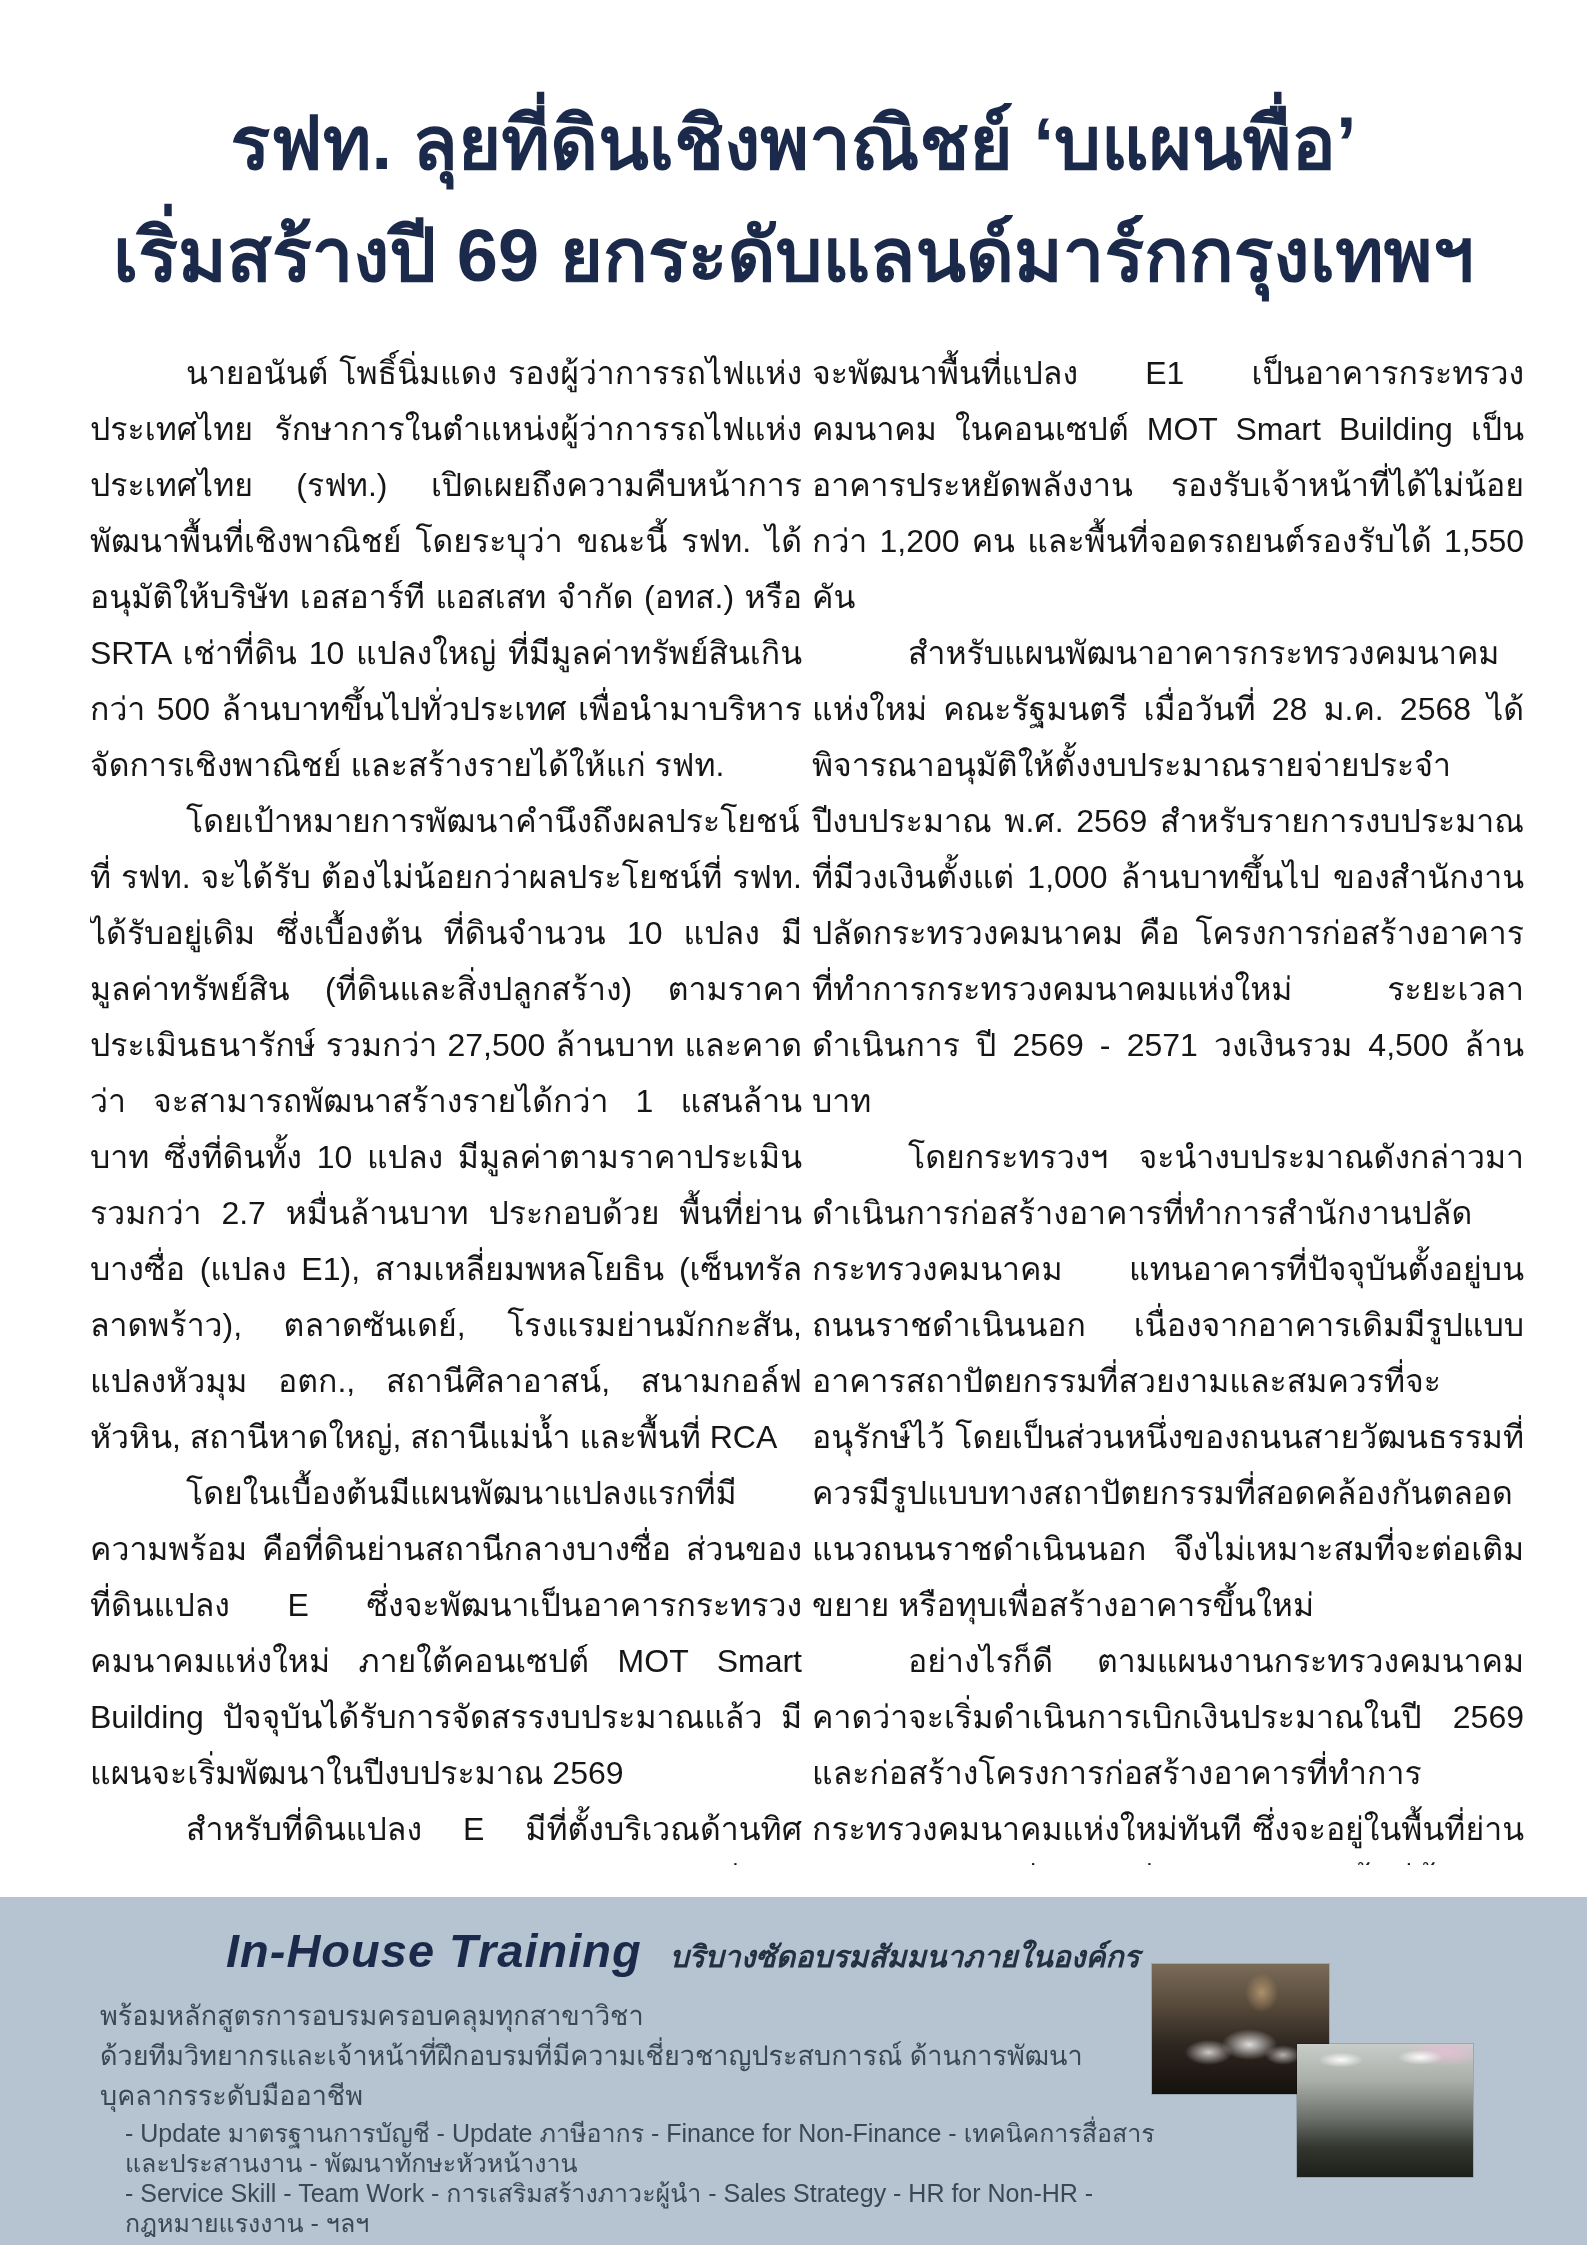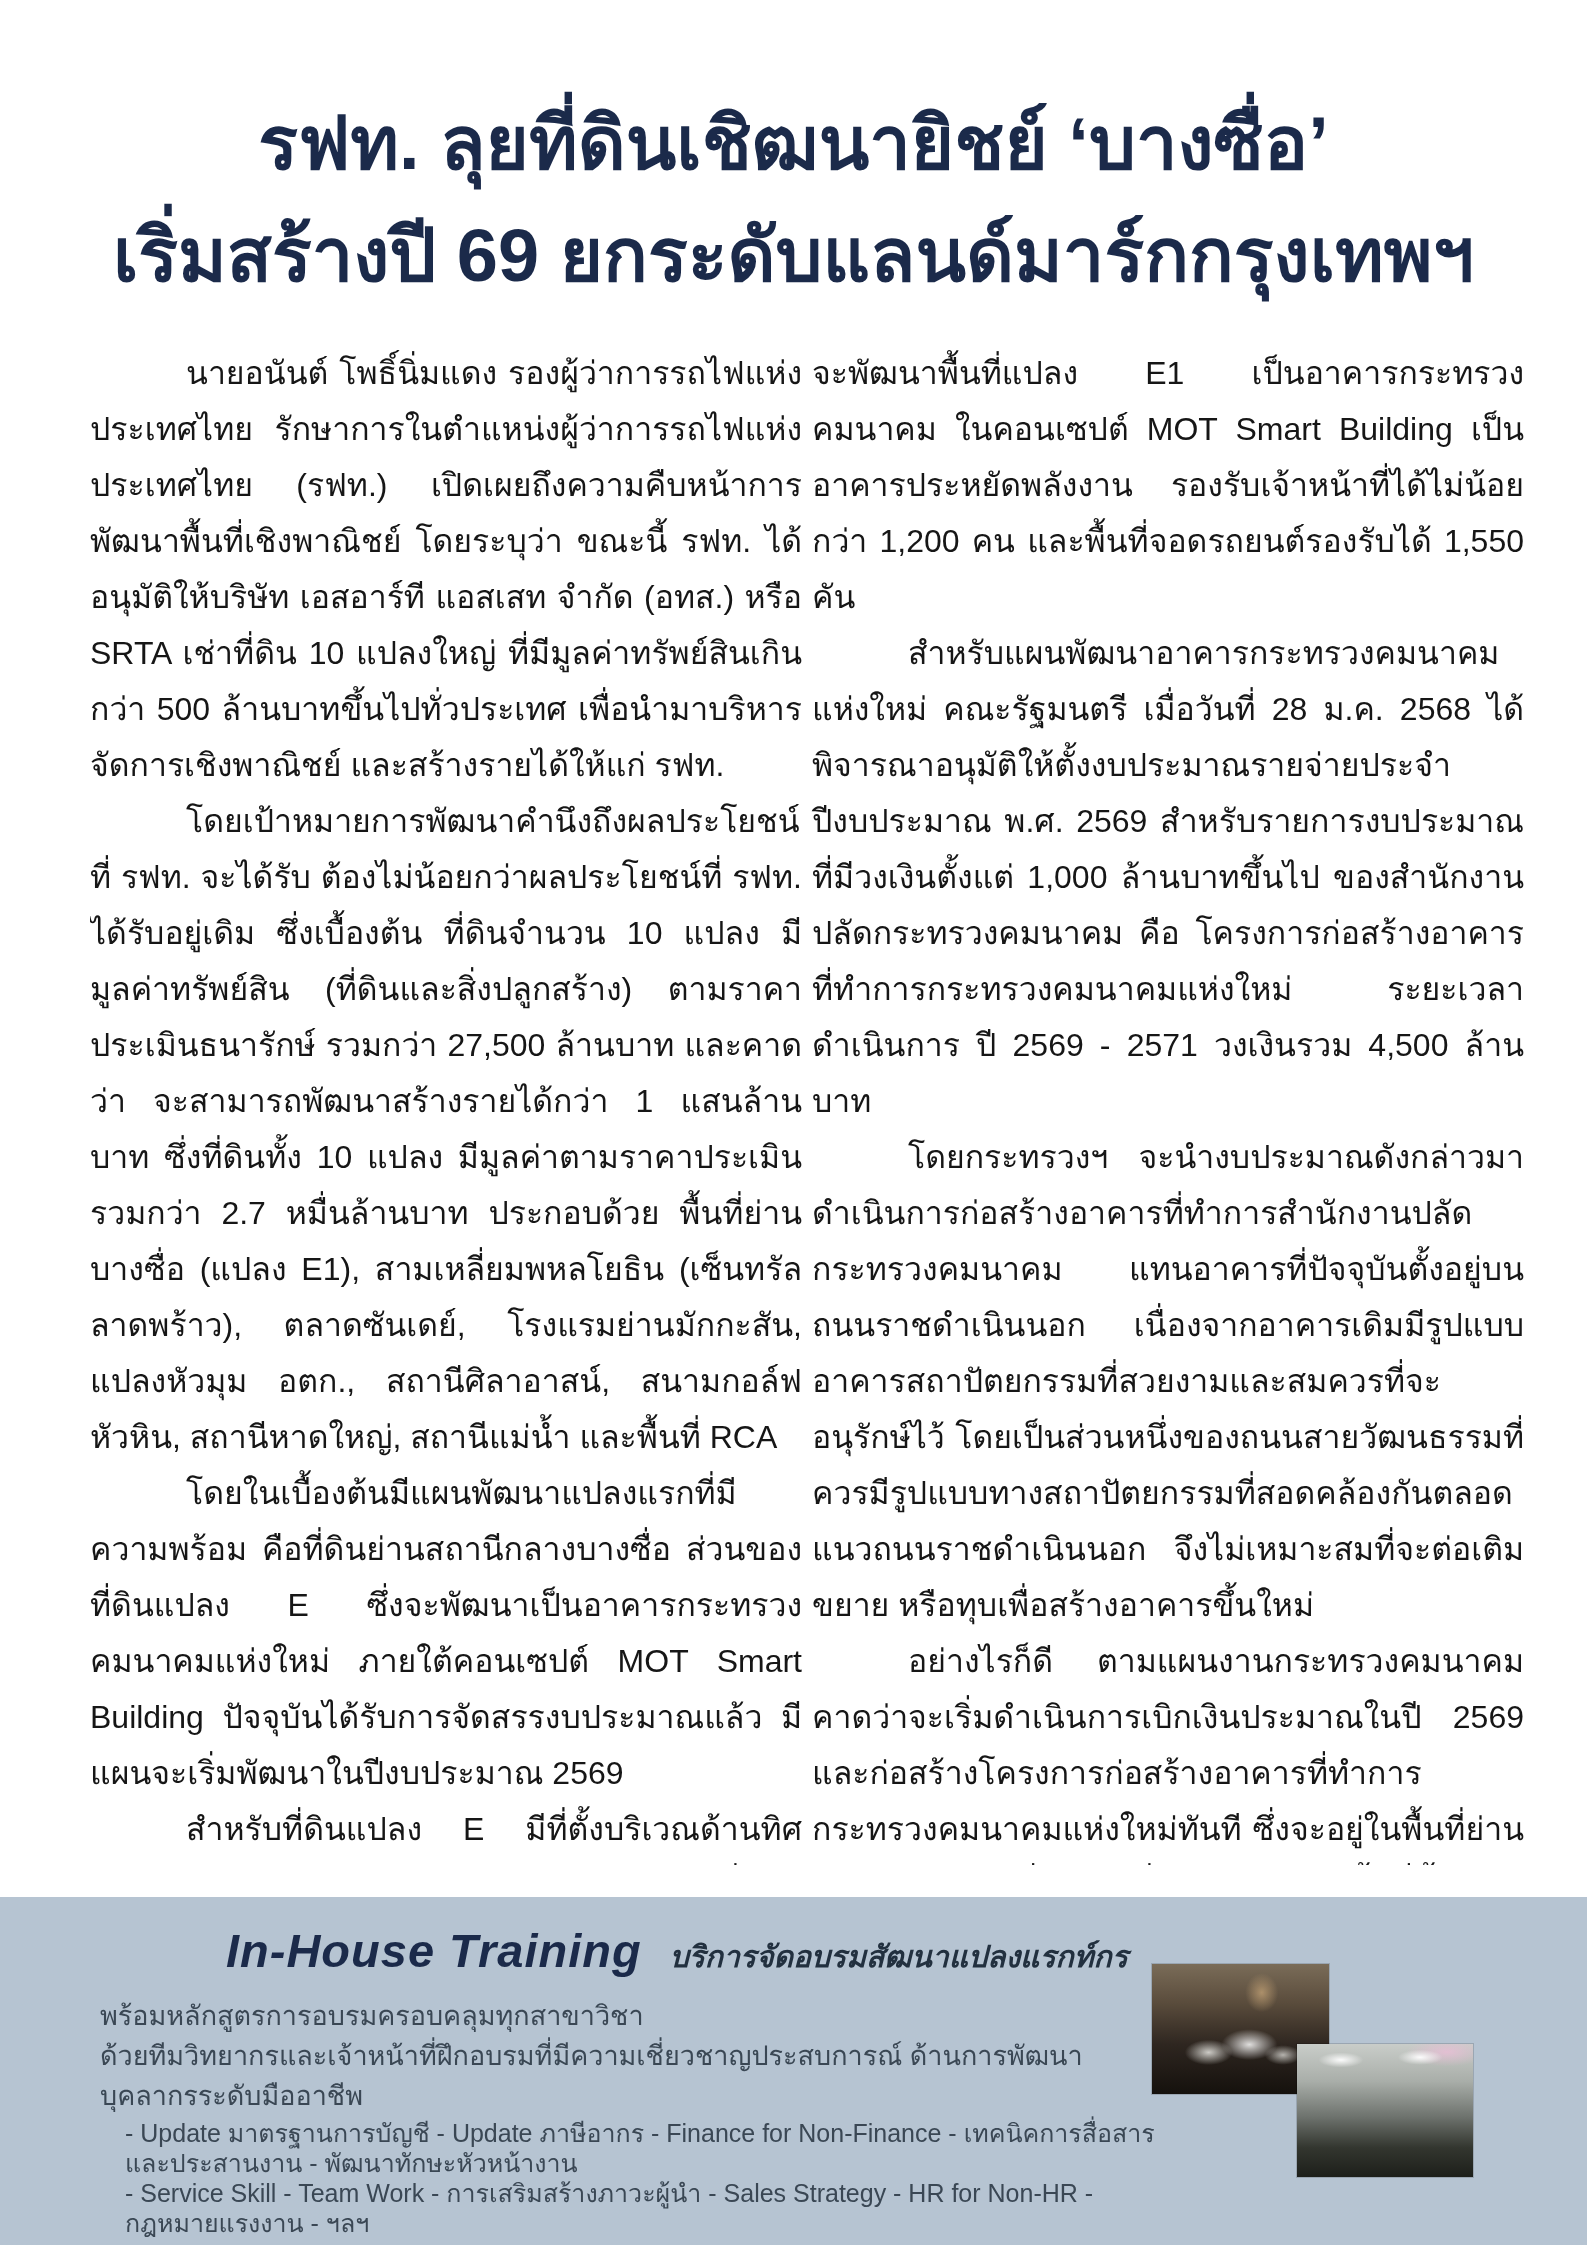--- a/index.html
+++ b/index.html
@@ -64,21 +64,21 @@
       radial-gradient(50px 18px at 85% 6%, rgba(235,190,215,.8), rgba(255,255,255,0) 80%),
       linear-gradient(180deg,#c9cdc9 0%,#a9aea9 28%,#6d726d 55%,#33362f 78%,#1d1f1a 100%);
   }
 </style>
 </head>
 <body>
 
 <div class="page">
 
   <div class="headline">
-    <div>รฟท. ลุยที่ดินเชิฒนายิชย์ ‘บางซื่อ’</div>
+    <div>รฟท. ลุยที่ดินเชิงพาณิชย์ ‘บแผนพื่อ’</div>
     <div>เริ่มสร้างปี 69 ยกระดับแลนด์มาร์กกรุงเทพฯ</div>
   </div>
 
   <div class="article">
     <div class="col">
       <p>นายอนันต์ โพธิ์นิ่มแดง รองผู้ว่าการรถไฟแห่งประเทศไทย รักษาการในตำแหน่งผู้ว่าการรถไฟแห่งประเทศไทย (รฟท.) เปิดเผยถึงความคืบหน้าการพัฒนาพื้นที่เชิงพาณิชย์ โดยระบุว่า ขณะนี้ รฟท. ได้อนุมัติให้บริษัท เอสอาร์ที แอสเสท จำกัด (อทส.) หรือ SRTA เช่าที่ดิน 10 แปลงใหญ่ ที่มีมูลค่าทรัพย์สินเกินกว่า 500 ล้านบาทขึ้นไปทั่วประเทศ เพื่อนำมาบริหารจัดการเชิงพาณิชย์ และสร้างรายได้ให้แก่ รฟท.</p>
       <p>โดยเป้าหมายการพัฒนาคำนึงถึงผลประโยชน์ที่ รฟท. จะได้รับ ต้องไม่น้อยกว่าผลประโยชน์ที่ รฟท. ได้รับอยู่เดิม ซึ่งเบื้องต้น ที่ดินจำนวน 10 แปลง มีมูลค่าทรัพย์สิน (ที่ดินและสิ่งปลูกสร้าง) ตามราคาประเมินธนารักษ์ รวมกว่า 27,500 ล้านบาท และคาดว่า จะสามารถพัฒนาสร้างรายได้กว่า 1 แสนล้านบาท ซึ่งที่ดินทั้ง 10 แปลง มีมูลค่าตามราคาประเมินรวมกว่า 2.7 หมื่นล้านบาท ประกอบด้วย พื้นที่ย่านบางซื่อ (แปลง E1), สามเหลี่ยมพหลโยธิน (เซ็นทรัลลาดพร้าว), ตลาดซันเดย์, โรงแรมย่านมักกะสัน, แปลงหัวมุม อตก., สถานีศิลาอาสน์, สนามกอล์ฟหัวหิน, สถานีหาดใหญ่, สถานีแม่น้ำ และพื้นที่ RCA</p>
       <p>โดยในเบื้องต้นมีแผนพัฒนาแปลงแรกที่มีความพร้อม คือที่ดินย่านสถานีกลางบางซื่อ ส่วนของที่ดินแปลง E ซึ่งจะพัฒนาเป็นอาคารกระทรวงคมนาคมแห่งใหม่ ภายใต้คอนเซปต์ MOT Smart Building ปัจจุบันได้รับการจัดสรรงบประมาณแล้ว มีแผนจะเริ่มพัฒนาในปีงบประมาณ 2569</p>
       <p>สำหรับที่ดินแปลง E มีที่ตั้งบริเวณด้านทิศเหนือของ แปลงพัฒนาย่านสถานีกลางบางซื่อติดที่ดินเอกชน ทิศตะวันออกติดกับสถานีกลางกรุงเทพอภิวัฒน์ ทิศใต้ติดกับสำนักงานใหญ่ บริษัท ปูนซิเมนต์ไทย จำกัด (มหาชน) ทิศตะวันตกติดกับคลองเปรมประชากร โดยมีพื้นที่ทั้งหมด 138 ไร่ ซึ่งชัดเจนแล้วว่า</p>
     </div>
@@ -87,21 +87,21 @@
       <p>สำหรับแผนพัฒนาอาคารกระทรวงคมนาคมแห่งใหม่ คณะรัฐมนตรี เมื่อวันที่ 28 ม.ค. 2568 ได้พิจารณาอนุมัติให้ตั้งงบประมาณรายจ่ายประจำปีงบประมาณ พ.ศ. 2569 สำหรับรายการงบประมาณที่มีวงเงินตั้งแต่ 1,000 ล้านบาทขึ้นไป ของสำนักงานปลัดกระทรวงคมนาคม คือ โครงการก่อสร้างอาคารที่ทำการกระทรวงคมนาคมแห่งใหม่ ระยะเวลาดำเนินการ ปี 2569 - 2571 วงเงินรวม 4,500 ล้านบาท</p>
       <p>โดยกระทรวงฯ จะนำงบประมาณดังกล่าวมาดำเนินการก่อสร้างอาคารที่ทำการสำนักงานปลัดกระทรวงคมนาคม แทนอาคารที่ปัจจุบันตั้งอยู่บนถนนราชดำเนินนอก เนื่องจากอาคารเดิมมีรูปแบบอาคารสถาปัตยกรรมที่สวยงามและสมควรที่จะอนุรักษ์ไว้ โดยเป็นส่วนหนึ่งของถนนสายวัฒนธรรมที่ควรมีรูปแบบทางสถาปัตยกรรมที่สอดคล้องกันตลอดแนวถนนราชดำเนินนอก จึงไม่เหมาะสมที่จะต่อเติม ขยาย หรือทุบเพื่อสร้างอาคารขึ้นใหม่</p>
       <p><span>อย่างไรก็ดี ตามแผนงานกระทรวงคมนาคม คาดว่าจะเริ่มดำเนินการเบิกเงินประมาณในปี 2569 และก่อสร้างโครงการก่อสร้างอาคารที่ทำการ กระทรวงคมนาคมแห่งใหม่ทันที ซึ่งจะอยู่ในพื้นที่ย่านสถานีกลางบางซื่อ เนื่องจากอนาคตพื้นที่นี้จะเป็นศูนย์กลางด้านคมนาคม โดยคาดว่าจะใช้เวลาก่อสร้างราว 3 ปี แล้วเสร็จ ดังนั้นจึงประเมินว่าจะสามารถย้ายอาคารสำนักงานปลัดกระทรวงคมนาคมไปในพื้นที่ใหม่ได้ราวปี 2571</span></p>
     </div>
   </div>
 
   <div class="footer">
     <div class="footer-inner">
       <div class="fh-row">
         <span class="fh-title">In-House Training</span>
-        <span class="fh-sub">บริการจัดอบรมสัฒนาแปลงแรกท์กร</span>
+        <span class="fh-sub">บริบางซัดอบรมสัมมนาภายในองค์กร</span>
       </div>
       <div class="f-line">พร้อมหลักสูตรการอบรมครอบคลุมทุกสาขาวิชา</div>
       <div class="f-line gap">ด้วยทีมวิทยากรและเจ้าหน้าที่ฝึกอบรมที่มีความเชี่ยวชาญประสบการณ์ ด้านการพัฒนาบุคลากรระดับมืออาชีพ</div>
       <div class="f-course">- Update มาตรฐานการบัญชี - Update ภาษีอากร - Finance for Non-Finance - เทคนิคการสื่อสารและประสานงาน - พัฒนาทักษะหัวหน้างาน</div>
       <div class="f-course">- Service Skill - Team Work - การเสริมสร้างภาวะผู้นำ - Sales Strategy - HR for Non-HR - กฎหมายแรงงาน - ฯลฯ</div>
 
     </div>
     <div class="photo photo1"></div>
     <div class="photo photo2"></div>
   </div>

